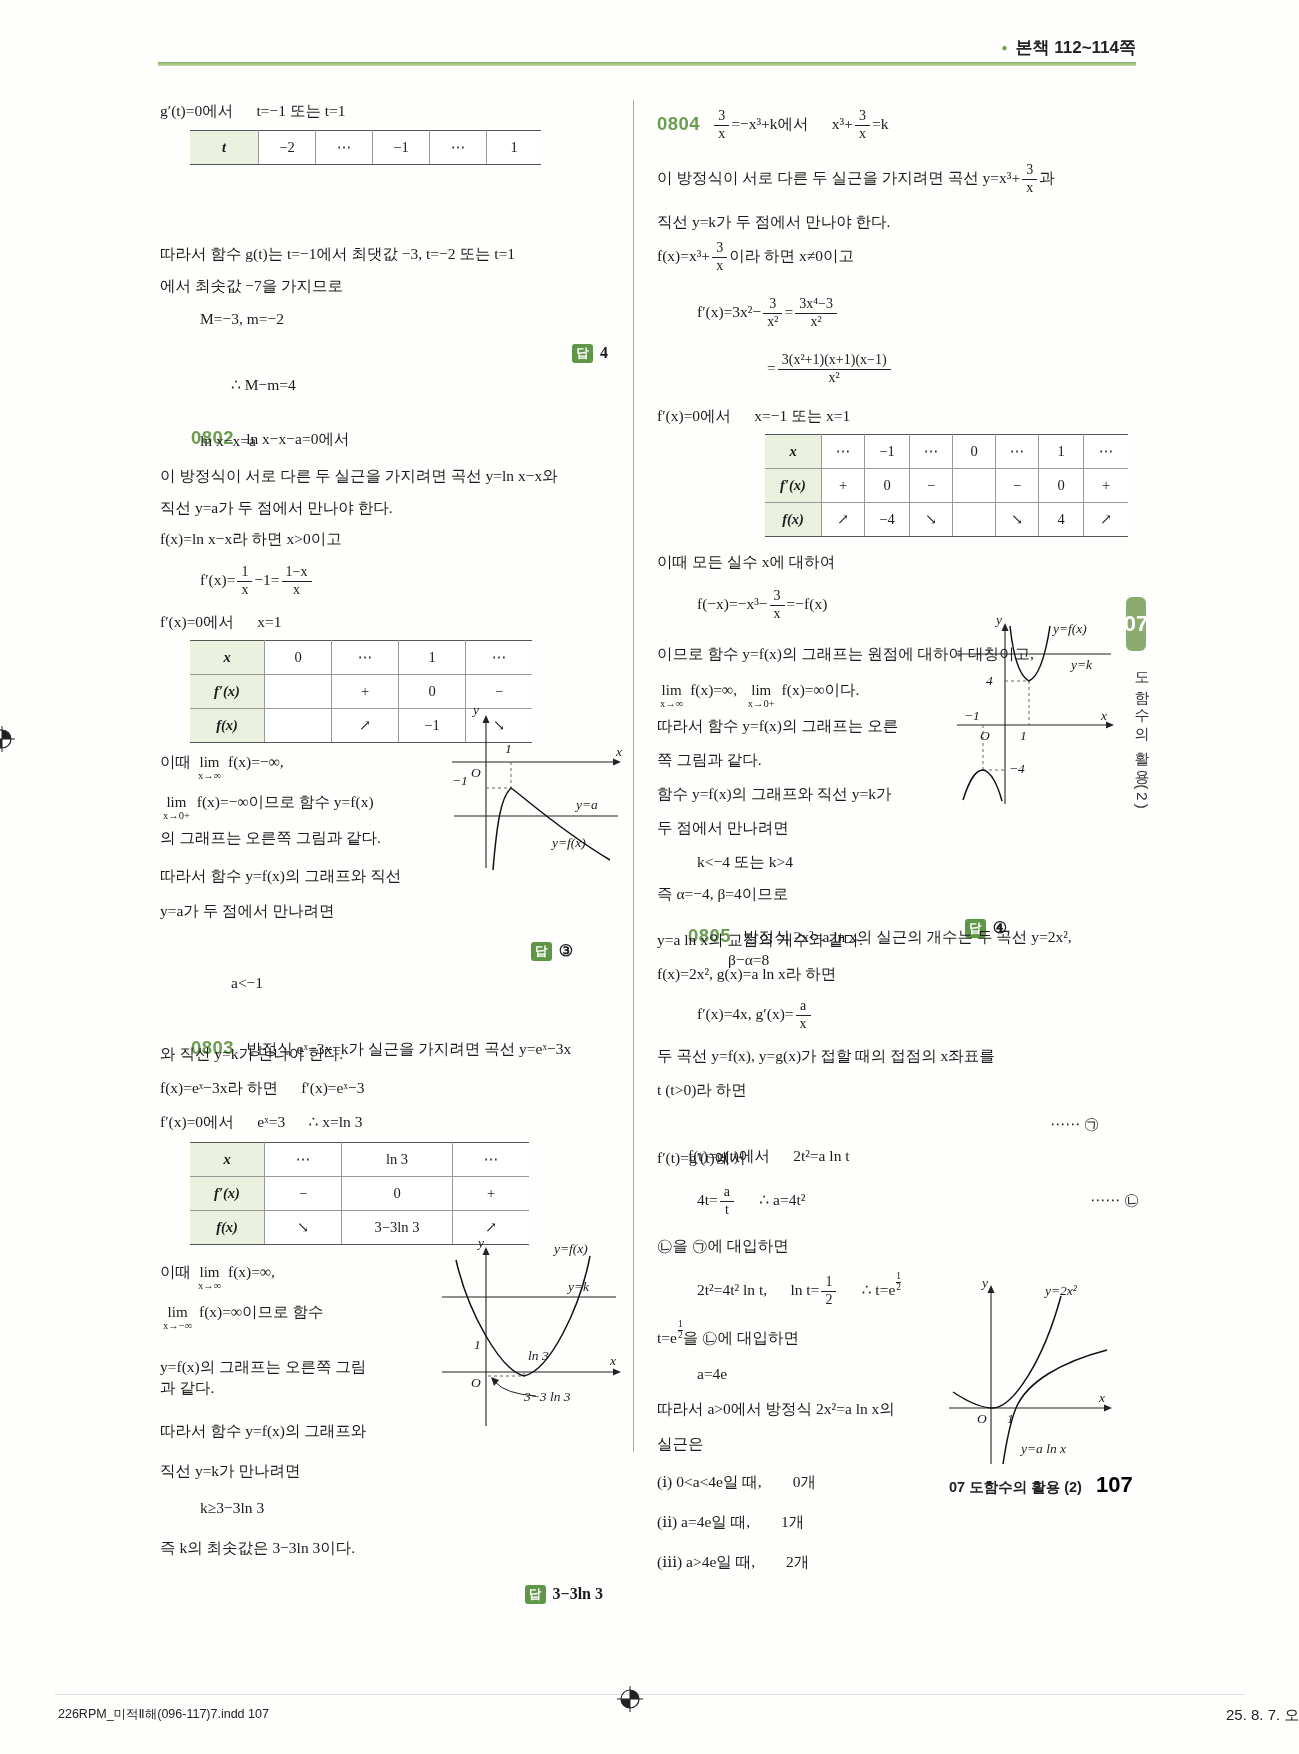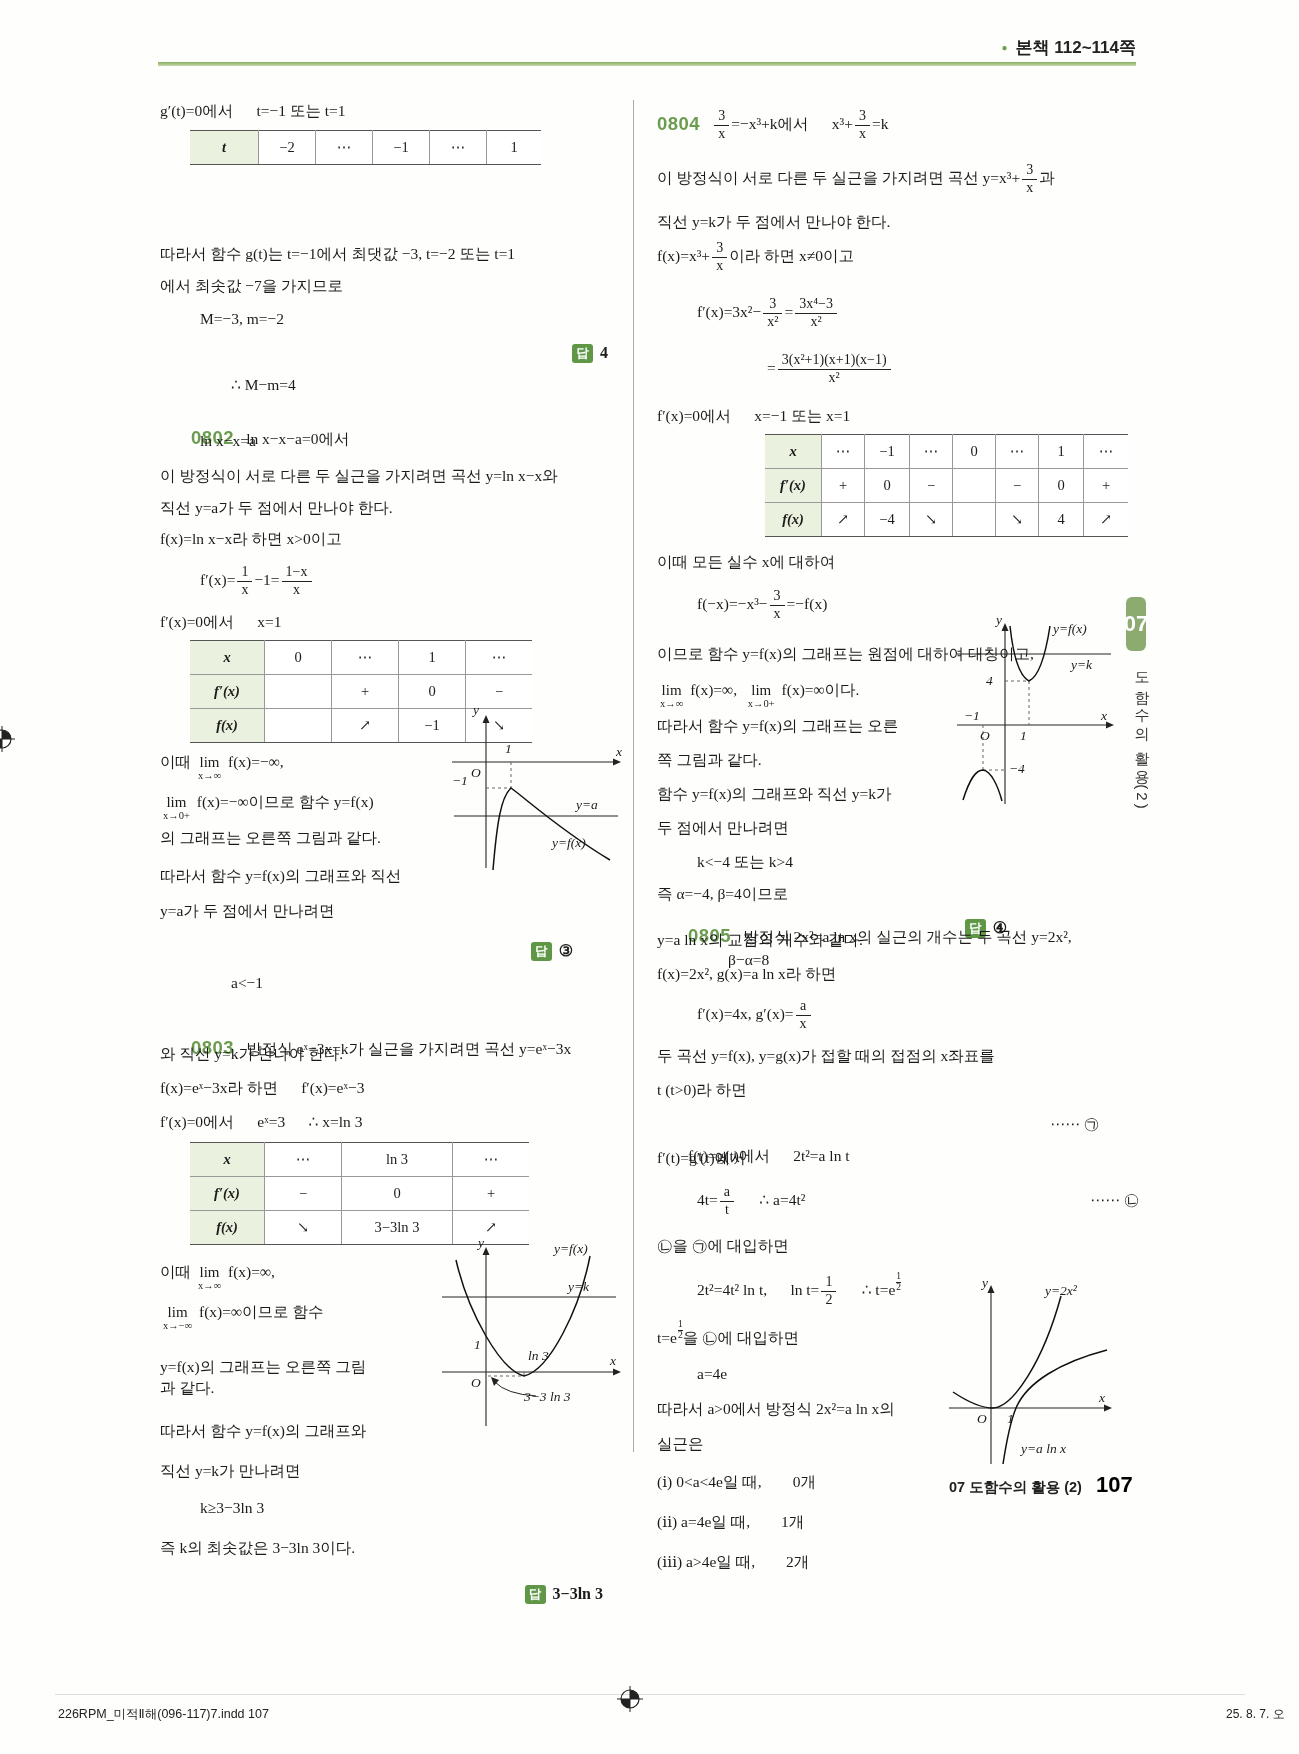--- a/index.html
+++ b/index.html
@@ -66,21 +66,21 @@
   svg{overflow:visible;}
   
   .pfoot{position:absolute;left:905px;top:1472px;display:flex;align-items:baseline;gap:14px;
         font-family:"Liberation Sans",sans-serif;margin-left:44px;}
   .pfc{font-weight:bold;font-size:14.5px;color:#222;}
   .pfn{font-weight:bold;font-size:22px;color:#000;}
   .slugline{position:absolute;left:55px;top:1694px;width:1190px;height:1px;background:#ddd;}
   .slugL{position:absolute;left:58px;top:1706px;font-family:"Liberation Sans",sans-serif;
         font-size:12.5px;color:#222;}
   .slugR{position:absolute;left:1226px;top:1706px;font-family:"Liberation Sans",sans-serif;
-        font-size:12px;color:#222;white-space:nowrap;}
+        font-size:15px;color:#222;white-space:nowrap;}
   .regmark{position:absolute;}
 </style>
 </head>
 <body>
 
 <div class="page">
 
   <div class="rule"></div>
   <div class="hdr">
     <span class="hbullet">●</span>

